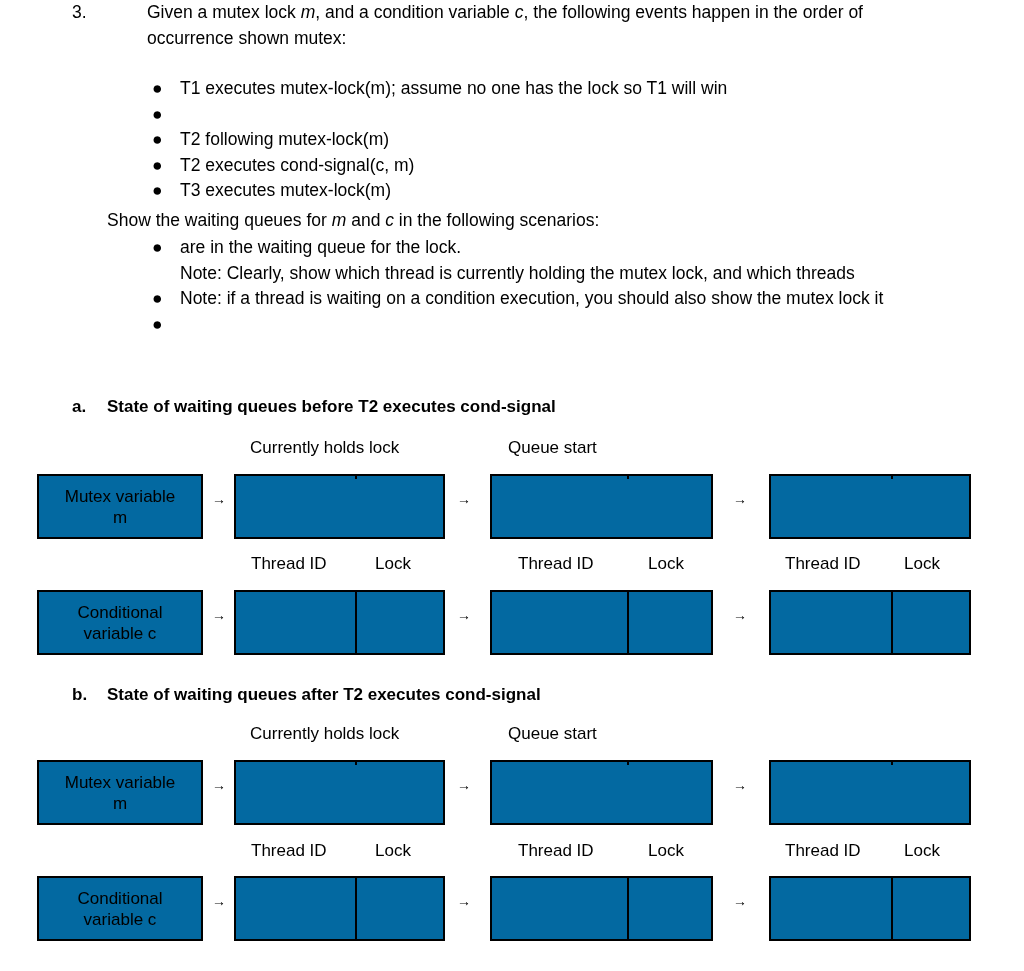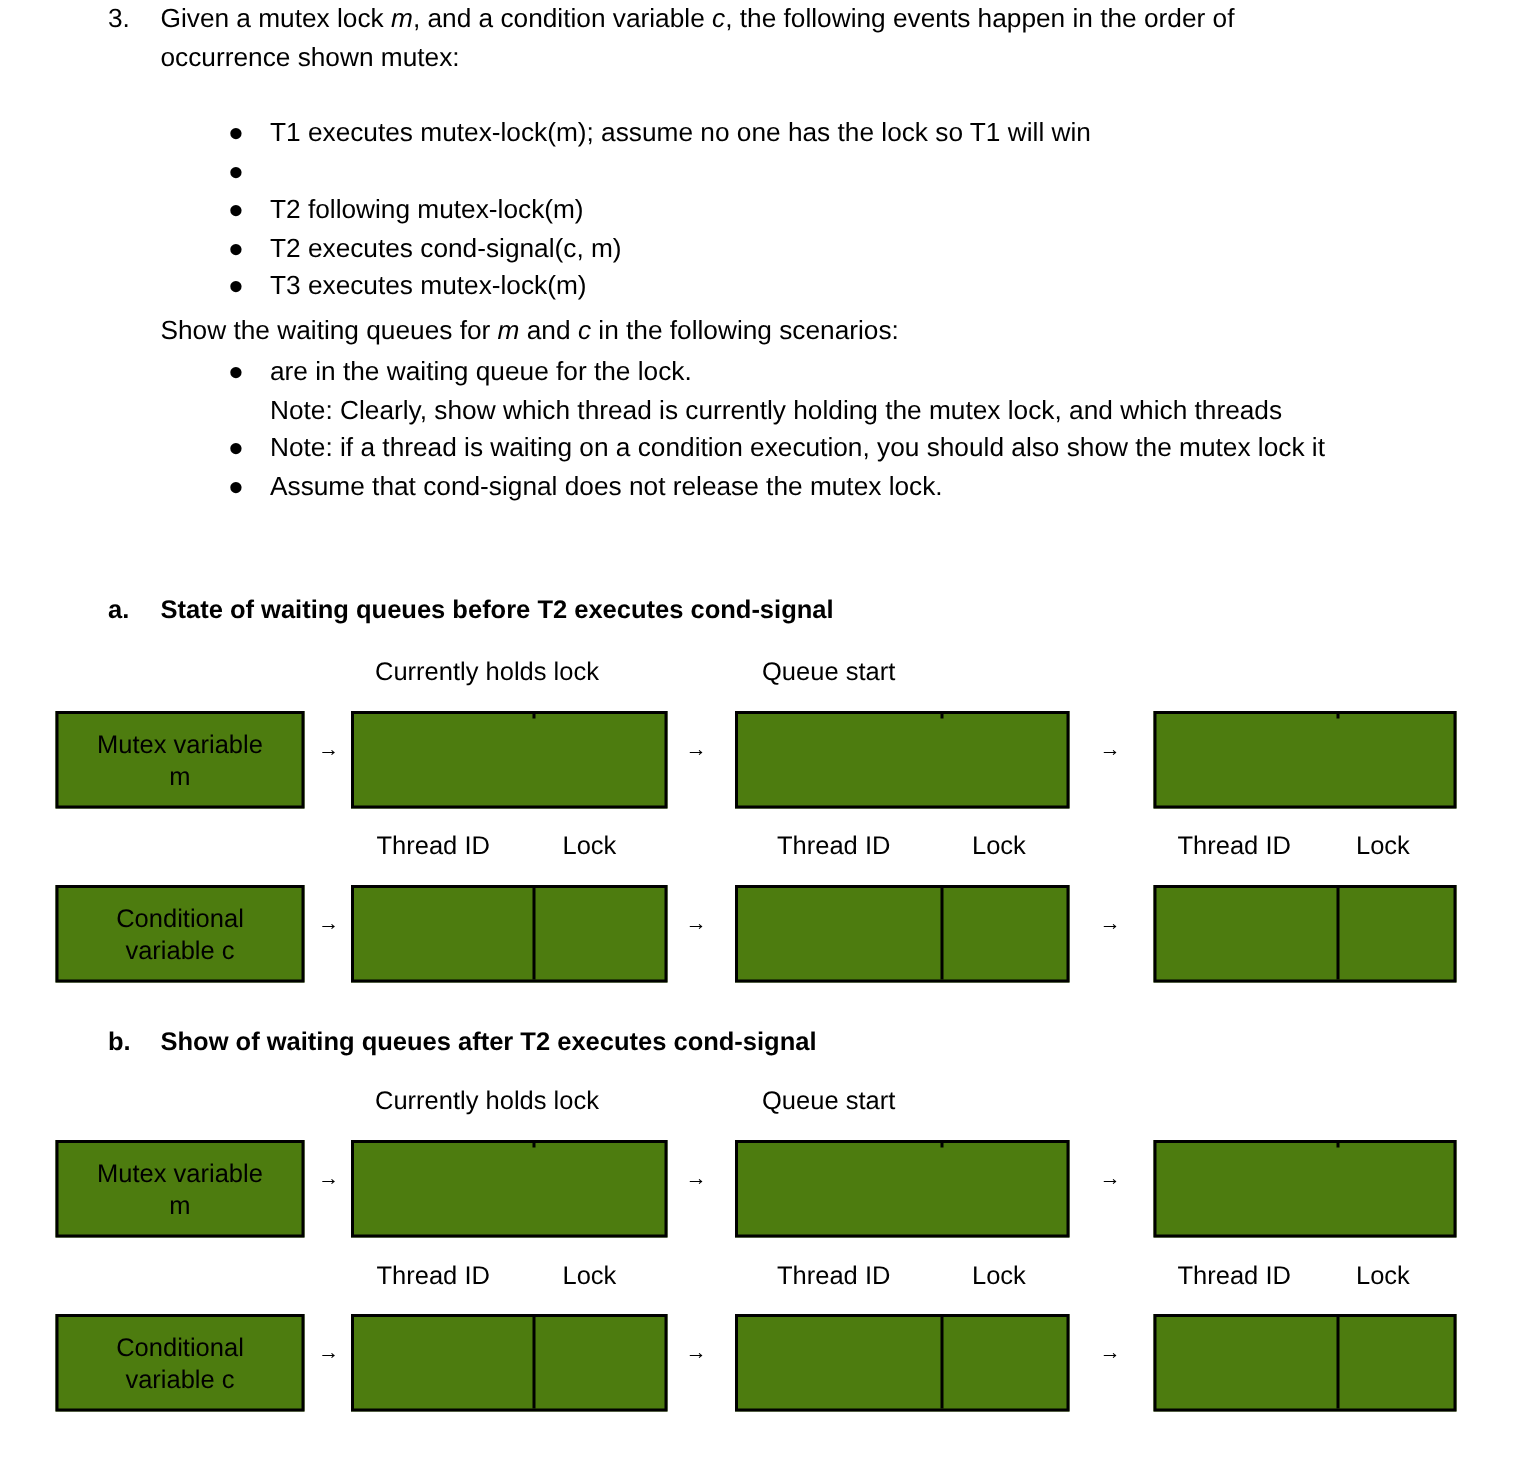--- a/index.html
+++ b/index.html
@@ -35,20 +35,21 @@
   .q-marker {
     position: absolute;
     left: 72px;
     top: 0;
     font-size: 17.5px;
     line-height: 25.5px;
   }
 
   .q-text {
     display: block;
+    margin-left: 40px;
   }
 
   
   .bullet-list {
     margin: 0;
     padding: 0;
     list-style: none;
   }
   .bullet-item {
     position: relative;
@@ -103,21 +104,21 @@
     position: absolute;
     font-size: 17px;
     line-height: 20px;
     white-space: nowrap;
   }
 
   .box {
     position: absolute;
     box-sizing: border-box;
     border: 2px solid #000000;
-    background: #4d7c0f;
+    background: #0369a1;
   }
 
   .box.label-box {
     display: flex;
     align-items: center;
     justify-content: center;
     text-align: center;
     font-size: 17px;
     line-height: 21px;
   }
@@ -190,21 +191,20 @@
       <span class="bullet-dot">●</span>
       <span class="cont">are in the waiting queue for the lock.</span>
       <span class="cont">Note: Clearly, show which thread is currently holding the mutex lock, and which threads</span>
     </li>
     <li class="bullet-item">
       <span class="bullet-dot">●</span>
       <span class="cont">Note: if a thread is waiting on a condition execution, you should also show the mutex lock it</span>
     </li>
     <li class="bullet-item">
       <span class="bullet-dot">●</span>
-      <span class="cont">Assume that cond-signal does not release the mutex lock.</span>
     </li>
   </ul>
 </div>
 
 <div class="section-head" style="position:absolute;left:0;top:396px;width:1024px;">
   <span class="sec-marker">a.</span>
   <span>State of waiting queues before T2 executes cond-signal</span>
 </div>
 
 <div class="diagram">
@@ -253,21 +253,21 @@
   </div>
   <span class="arrow" style="left:733px;top:608px;">→</span>
 
   <div class="box" style="left:769px;top:590px;width:202px;height:65px;">
     <span class="divider" style="left:120px;"></span>
   </div>
 </div>
 
 <div class="section-head" style="position:absolute;left:0;top:684px;width:1024px;">
   <span class="sec-marker">b.</span>
-  <span>Show of waiting queues after T2 executes cond-signal</span>
+  <span>State of waiting queues after T2 executes cond-signal</span>
 </div>
 
 <div class="diagram">
 
   <span class="col-caption" style="left:250px;top:724px;">Currently holds lock</span>
   <span class="col-caption" style="left:508px;top:724px;">Queue start</span>
 
   <div class="box label-box" style="left:37px;top:760px;width:166px;height:65px;">
     <span><span>Mutex variable</span><br><span>m</span></span>
   </div>

